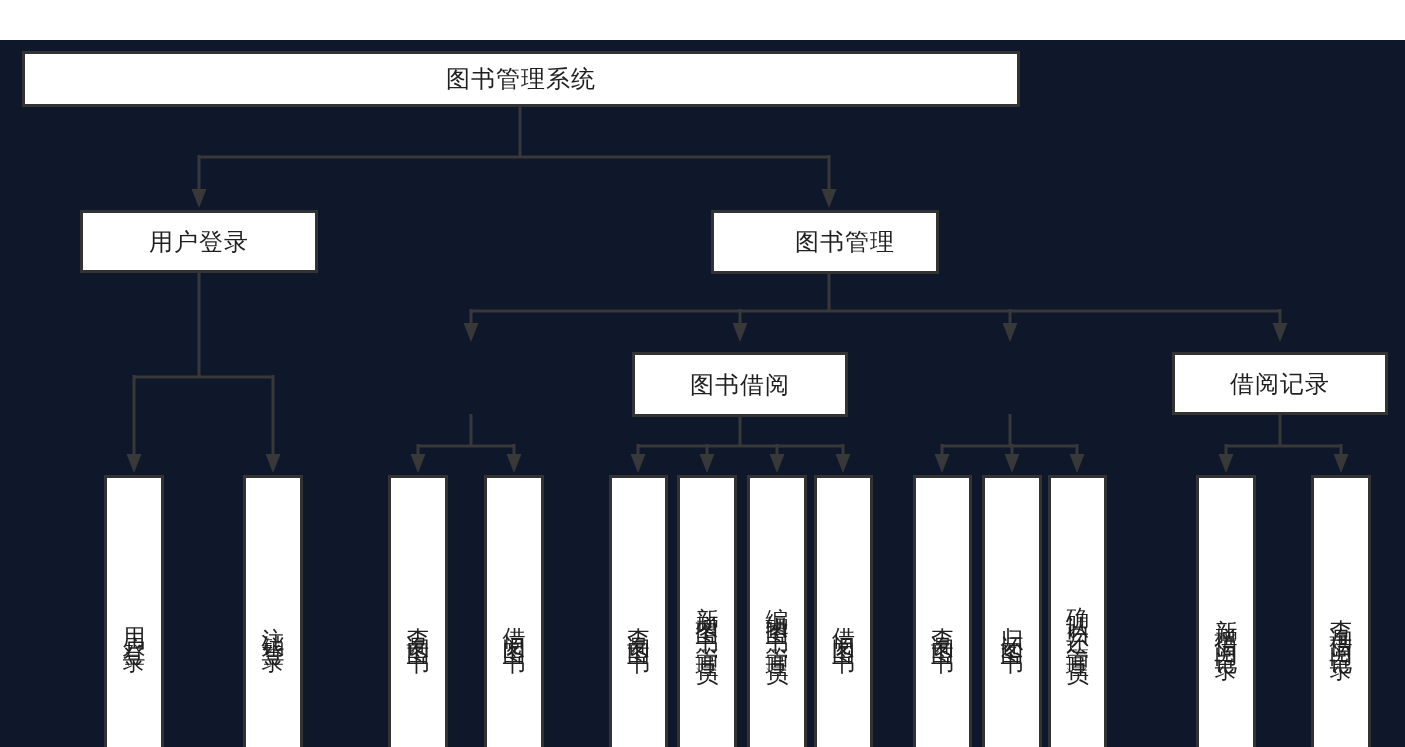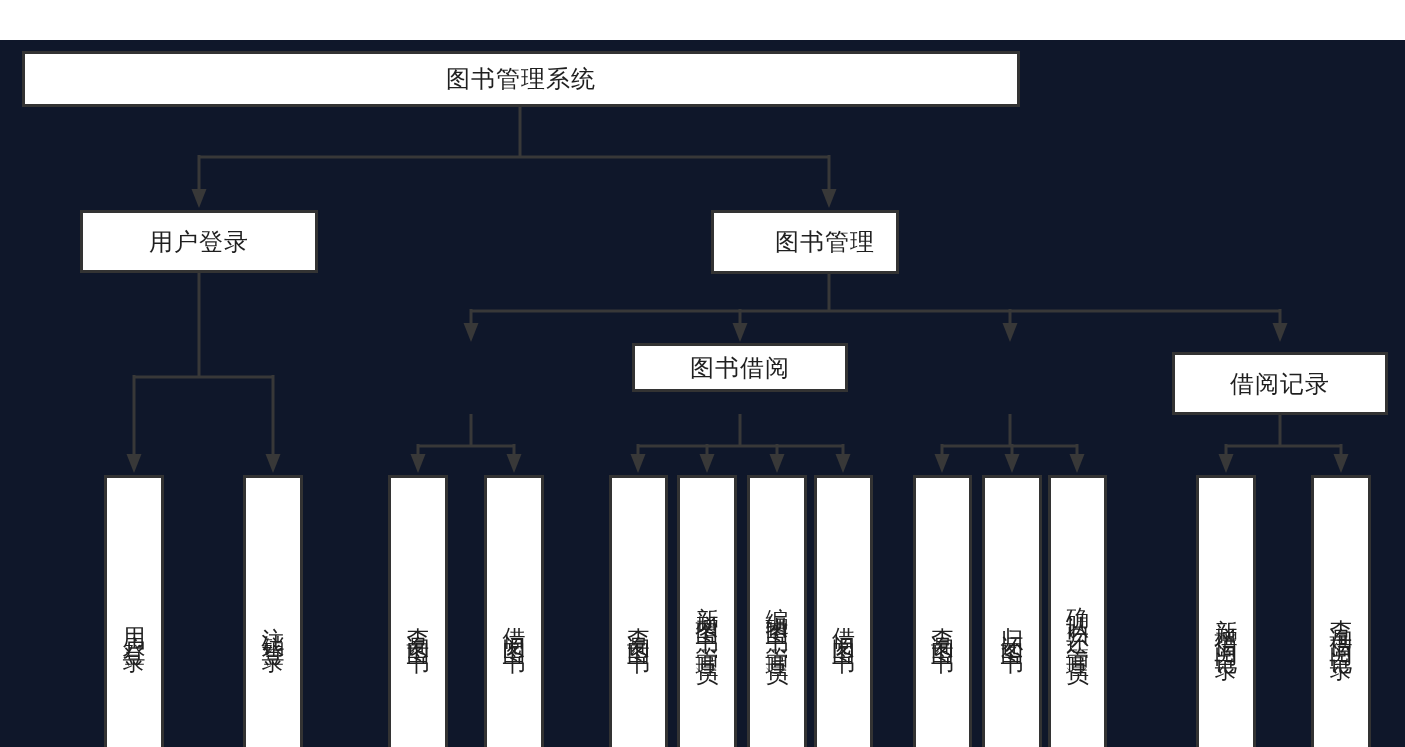--- a/index.html
+++ b/index.html
@@ -90,23 +90,23 @@
       <polygon points="1004.5,414 1019.5,414 1012,433"></polygon>
       <polygon points="1069.5,414 1084.5,414 1077,433"></polygon>
       <polygon points="1218.5,414 1233.5,414 1226,433"></polygon>
       <polygon points="1333.5,414 1348.5,414 1341,433"></polygon>
     </g>
   </svg>
 
   <div class="box hbox" style="left:22px; top:11px; width:998px; height:56px;">图书管理系统</div>
 
   <div class="box hbox" style="left:80px; top:170px; width:238px; height:63px;">用户登录</div>
-  <div class="box hbox" style="left:711px; top:170px; width:188px; height:64px;padding-left:40px;">图书管理</div>
+  <div class="box hbox" style="left:711px; top:170px; width:228px; height:64px;padding-left:40px;">图书管理</div>
 
-  <div class="box hbox" style="left:632px; top:303px; width:216px; height:49px;">图书借阅</div>
+  <div class="box hbox" style="left:632px; top:312px; width:216px; height:65px;">图书借阅</div>
   <div class="box hbox" style="left:1172px; top:312px; width:216px; height:63px;">借阅记录</div>
 
   <div class="box vbox" style="left:104px; top:435px; width:60px; height:300px;">用户登录</div>
   <div class="box vbox" style="left:243px; top:435px; width:60px; height:300px;">注销登录</div>
 
   <div class="box vbox" style="left:388px; top:435px; width:60px; height:300px;">查询图书</div>
   <div class="box vbox" style="left:484px; top:435px; width:60px; height:300px;">借阅图书</div>
 
   <div class="box vbox" style="left:609px; top:435px; width:59px; height:300px;">查询图书</div>
   <div class="box vbox" style="left:677px; top:435px; width:60px; height:300px;">新增图书（管理员）</div>

